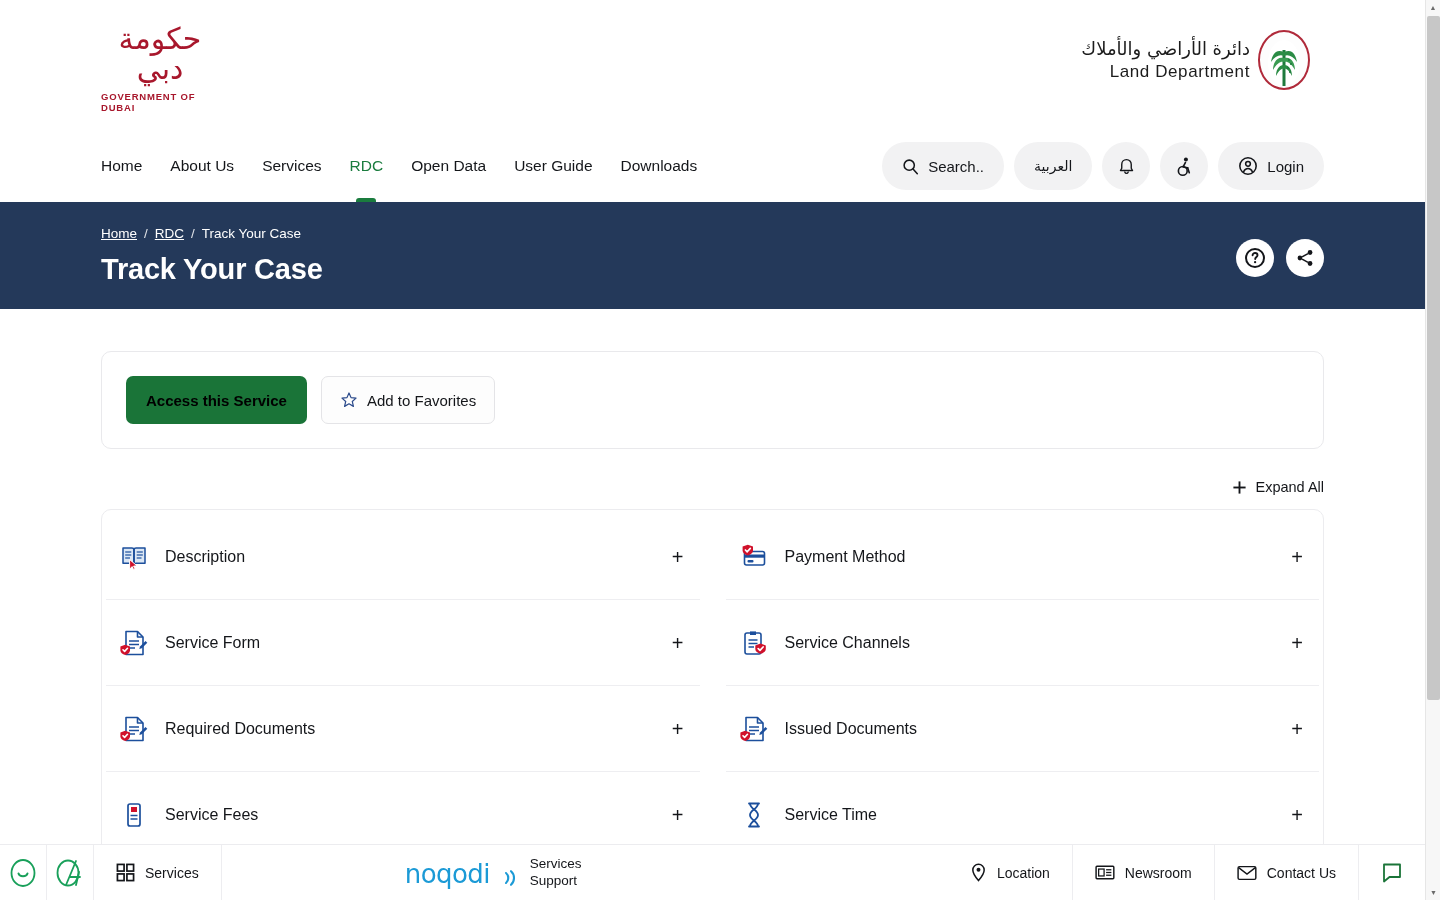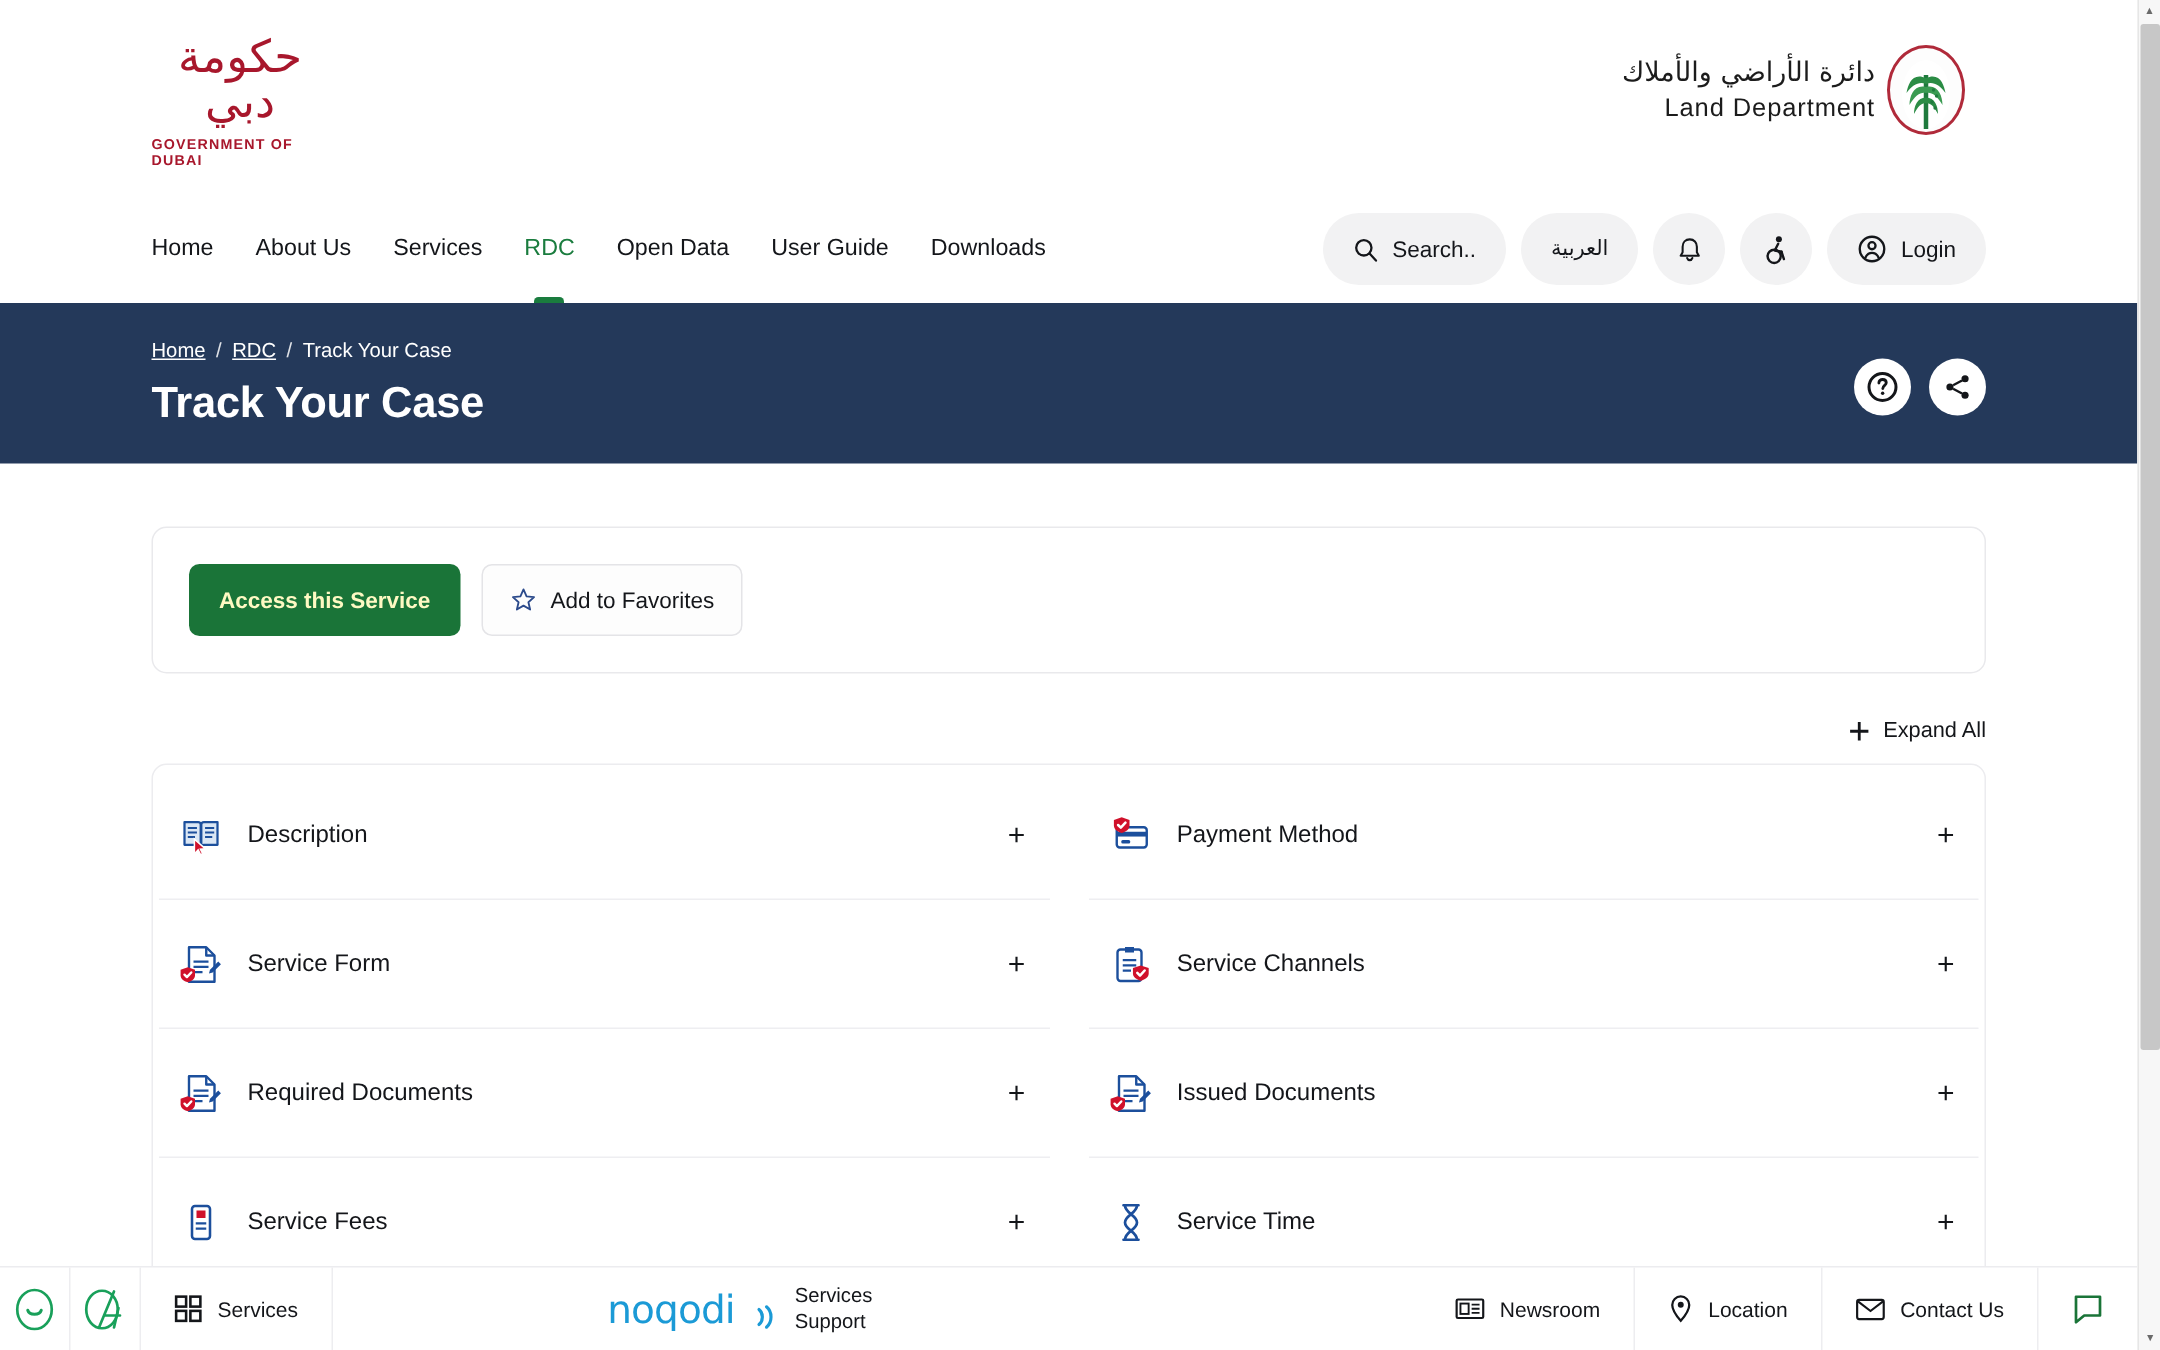--- a/index.html
+++ b/index.html
@@ -182,21 +182,21 @@
     margin-top: 42px;
     border: 1px solid #e9e9ec;
     border-radius: 10px;
     padding: 24px;
     display: flex;
     gap: 14px;
     background: #fff;
   }
   .btn-primary {
     background: #1a7438;
-    color: #fef9c3;
+    color: #000000;
     border: none;
     border-radius: 7px;
     padding: 0 20px;
     height: 48px;
     font-size: 15px;
     font-weight: bold;
     cursor: pointer;
     font-family: "Liberation Sans", sans-serif;
   }
   .btn-secondary {
@@ -619,37 +619,37 @@
         <path d="M12 4.2 C16 7.6 16 14.4 12 17.8" fill="none" stroke="#1b9ad6" stroke-width="2.1" stroke-linecap="round"></path>
       </svg>
       <div class="pay-sup">
         <div>Services</div>
         <div>Support</div>
       </div>
     </div>
 
     <div class="fb-right">
       <div class="fb-item">
+        <svg width="17" height="19" viewBox="0 0 18 20">
+          <path d="M9 1.3 C5.6 1.3 3 4 3 7.3 C3 11.6 9 18.5 9 18.5 C9 18.5 15 11.6 15 7.3 C15 4 12.4 1.3 9 1.3 Z" fill="none" stroke="#14161a" stroke-width="1.6"></path>
+          <circle cx="9" cy="7.2" r="2.1" fill="#14161a"></circle>
+        </svg>
+        <span>Location</span>
+      </div>
+      <div class="fb-item">
         <svg width="20" height="17" viewBox="0 0 22 18">
           <rect x="1.2" y="2.2" width="19.5" height="13.6" rx="1" fill="none" stroke="#14161a" stroke-width="1.6"></rect>
           <rect x="4" y="5.2" width="6" height="7.6" fill="none" stroke="#14161a" stroke-width="1.4"></rect>
           <line x1="12.2" y1="6" x2="18" y2="6" stroke="#14161a" stroke-width="1.4"></line>
           <line x1="12.2" y1="9" x2="18" y2="9" stroke="#14161a" stroke-width="1.4"></line>
           <line x1="12.2" y1="12" x2="18" y2="12" stroke="#14161a" stroke-width="1.4"></line>
         </svg>
         <span>Newsroom</span>
       </div>
       <div class="fb-item">
-        <svg width="17" height="19" viewBox="0 0 18 20">
-          <path d="M9 1.3 C5.6 1.3 3 4 3 7.3 C3 11.6 9 18.5 9 18.5 C9 18.5 15 11.6 15 7.3 C15 4 12.4 1.3 9 1.3 Z" fill="none" stroke="#14161a" stroke-width="1.6"></path>
-          <circle cx="9" cy="7.2" r="2.1" fill="#14161a"></circle>
-        </svg>
-        <span>Location</span>
-      </div>
-      <div class="fb-item">
         <svg width="20" height="16" viewBox="0 0 22 17">
           <rect x="1.2" y="1.5" width="19.5" height="14" rx="1.5" fill="none" stroke="#14161a" stroke-width="1.6"></rect>
           <path d="M1.8 2.6 L11 9.6 L20.2 2.6" fill="none" stroke="#14161a" stroke-width="1.6"></path>
         </svg>
         <span>Contact Us</span>
       </div>
       <div class="fb-item nb">
         <svg width="22" height="22" viewBox="0 0 22 22">
           <path d="M3 2.5 H19 V15 H8.5 L3 19.5 Z" fill="none" stroke="#1a7438" stroke-width="1.8" stroke-linejoin="round"></path>
         </svg>

